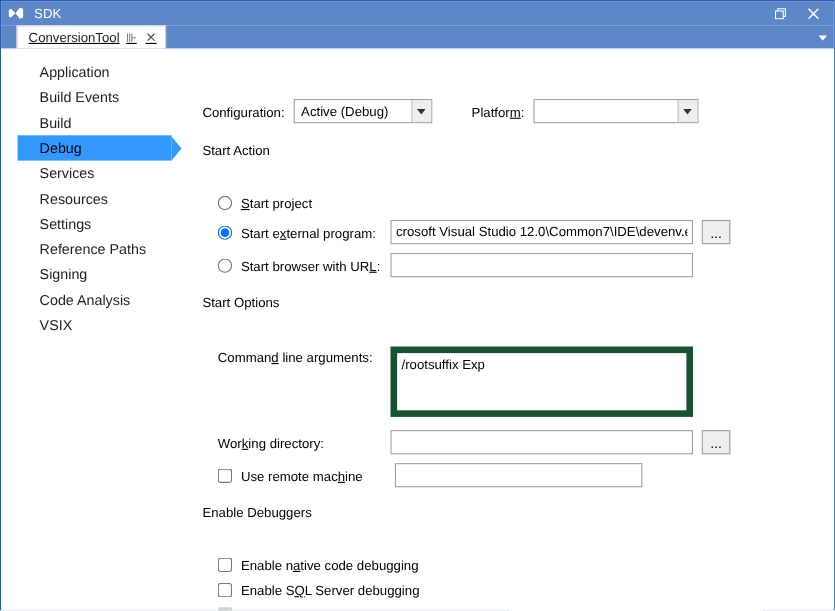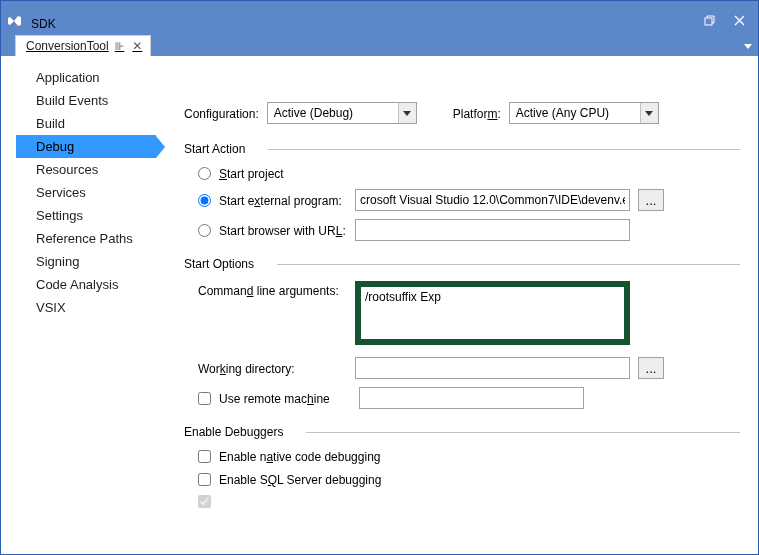--- a/index.html
+++ b/index.html
@@ -1,20 +1,20 @@
 <!DOCTYPE html>
 <html><head>
 <meta charset="utf-8">
 <style>
 * { box-sizing: border-box; margin: 0; padding: 0; font-family: "Segoe UI", Tahoma, sans-serif; font-size: 12px; }
 html, body { width: 759px; height: 555px; background: #fff; overflow: hidden; }
 
 .window { width: 759px; height: 555px; border: 1px solid #2a5db0; display: flex; flex-direction: column; background: #fff; }
 
-.titlebar { height: 30px; background: #5c87c9; color: #000000; display: flex; align-items: flex-end; padding: 0 4px; }
+.titlebar { height: 30px; background: #5c87c9; color: #ffffff; display: flex; align-items: center; padding: 0 4px; }
 .titlebar .vs-icon { width: 20px; height: 20px; margin-right: 6px; display:flex; align-items:center; justify-content:center; }
 .titlebar .title { flex: 1; font-size: 12px; }
 .titlebar .winbtn { width: 30px; height: 22px; display:flex; align-items:center; justify-content:center; color:#fff; }
 .titlebar .winbtn svg { stroke:#fff; }
 
 .tabstrip { height: 25px; background: #5c87c9; display: flex; align-items: flex-end; padding-left: 14px; position:relative;text-decoration:underline; }
 .tab { background: #fff; border: 1px solid #ccc; border-bottom: none; padding: 3px 6px 3px 10px; display:flex; align-items:center; gap:6px; border-radius: 0; font-size:12px; color:#1e1e1e; }
 .tab .pin { font-size:11px; color:#555; }
 .tab .close { font-size:12px; color:#555; padding:0 2px; }
 .tabstrip .menu-arrow { position:absolute; right:6px; bottom:4px; color:#fff; }
@@ -33,21 +33,21 @@
 
 .row-top { display:flex; align-items:center; gap:8px; margin-bottom:18px; }
 .lbl { font-size:13px; }
 .lbl .ul { text-decoration: underline; }
 .combo { position:relative; display:inline-flex; align-items:center; border:1px solid #a0a0a0; height:22px; background:#fff; }
 .combo .combo-text { padding: 0 22px 0 6px; font-size:12px; line-height:20px; }
 .combo .combo-arrow { position:absolute; right:0; top:0; width:18px; height:100%; border-left:1px solid #c0c0c0; display:flex; align-items:center; justify-content:center; background:#eee; }
 .combo .combo-arrow svg { fill:#333; }
 
 .section { margin-bottom: 16px; }
-.section-header { display:flex; align-items:center; gap:23px; margin-bottom:10px; font-size:13px; }
+.section-header { display:flex; gap:23px; margin-bottom:10px; font-size:13px;flex-direction:column; }
 .section-header .line { flex:1; height:1px; background:#c0c0c0; }
 
 .field-row { display:flex; align-items:center; gap:8px; margin-bottom:8px; padding-left:14px; }
 .field-row.top { align-items:flex-start; }
 .radio { width:13px; height:13px; }
 .chk { width:13px; height:13px; }
 .field-label { min-width: 150px; font-size:13px; }
 .textbox { height:22px; border:1px solid #a0a0a0; padding:0 4px; font-size:12px; background:#fff; }
 .textbox.ro { color:#555; }
 .browse-btn { width:26px; height:22px; border:1px solid #a0a0a0; background:#eee; display:flex; align-items:center; justify-content:center; font-size:13px; }
@@ -93,45 +93,44 @@
     </span>
   </div>
 
   <div class="body">
 
     <div class="sidebar">
       <div class="sidebar-item">Application</div>
       <div class="sidebar-item">Build Events</div>
       <div class="sidebar-item">Build</div>
       <div class="sidebar-item selected">Debug</div>
+      <div class="sidebar-item">Services</div>
       <div class="sidebar-item">Resources</div>
-      <div class="sidebar-item">Services</div>
       <div class="sidebar-item">Settings</div>
       <div class="sidebar-item">Reference Paths</div>
       <div class="sidebar-item">Signing</div>
       <div class="sidebar-item">Code Analysis</div>
       <div class="sidebar-item">VSIX</div>
     </div>
 
     <div class="content">
 
       <div class="row-top">
         <span class="lbl"><span>Confi</span><span class="ul">g</span><span>uration:</span></span>
-        <span class="combo" style="width:150px">
+        <span class="combo" style="width:126px">
           <span class="combo-text">Active (Debug)</span>
           <span class="combo-arrow">
               <svg width="8" height="5" viewBox="0 0 8 5">
                 <path d="M0 0 H8 L4 5 Z"></path>
               </svg>
             </span>
         </span>
         <span style="width:20px"></span>
         <span class="lbl"><span>Platfor</span><span class="ul">m</span><span>:</span></span>
         <span class="combo" style="width:150px">
-          <span class="combo-text">Active (Any CPU)</span>
           <span class="combo-arrow">
               <svg width="8" height="5" viewBox="0 0 8 5">
                 <path d="M0 0 H8 L4 5 Z"></path>
               </svg>
             </span>
         </span>
       </div>
 
       <div class="section">
         <div class="section-header">

